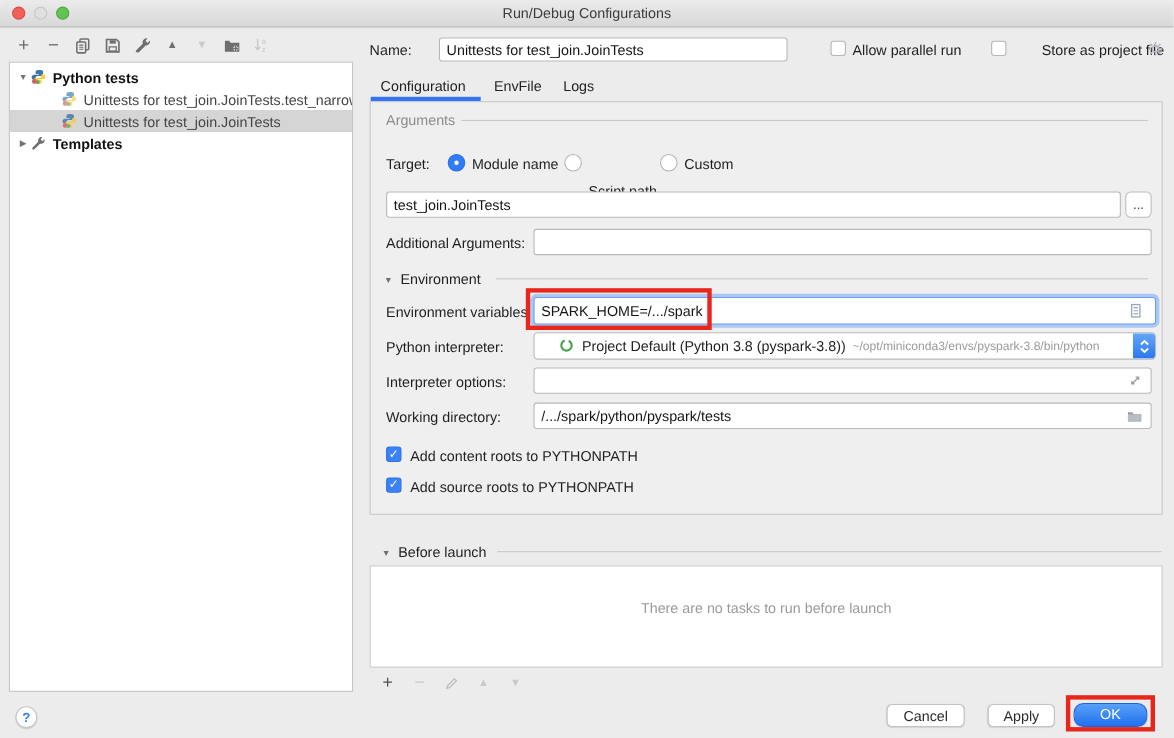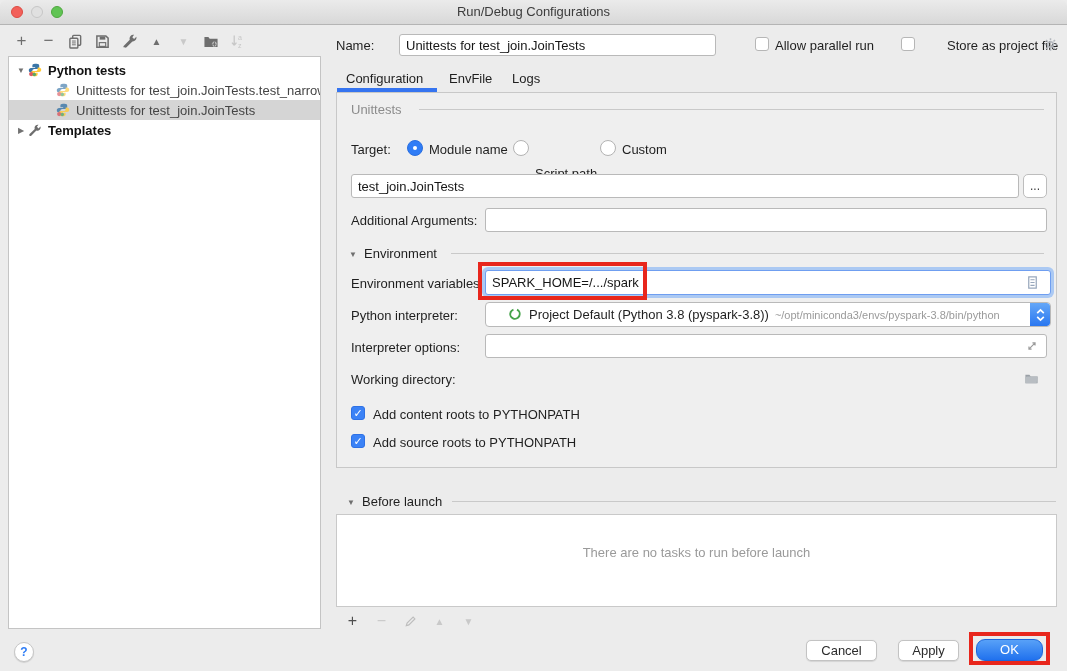--- a/index.html
+++ b/index.html
@@ -191,21 +191,21 @@
         </g>
       </svg>
   </div>
 
   <div class="tab" style="left:346px;">Configuration</div>
   <div class="tab" style="left:449px;">EnvFile</div>
   <div class="tab" style="left:512px;">Logs</div>
   <div class="tab-underline"></div>
 
   <div class="panel">
-    <div class="group-lbl" style="left:14px; top:9px;">Unittests</div>
+    <div class="group-lbl" style="left:14px; top:9px;">Arguments</div>
     <div class="hline" style="left:82px; top:16px; width:625px;"></div>
 
     <div class="lbl" style="left:14px; top:49px;">Target:</div>
     <div class="radio sel" style="left:70px; top:47px;"></div>
     <div class="lbl" style="left:92px; top:49px;">Module name</div>
     <div class="radio" style="left:176px; top:47px;"></div>
     <div class="lbl" style="left:198px; top:49px;margin-top:24px;">Script path</div>
     <div class="radio" style="left:263px; top:47px;"></div>
     <div class="lbl" style="left:285px; top:49px;">Custom</div>
 
@@ -246,20 +246,21 @@
 
     <div class="lbl" style="left:14px; top:247px;">Interpreter options:</div>
     <input class="tf" style="left: 148px; top: 241px; width: 562px; height: 24px;" readonly="" value="">
     <div class="field-icon" style="left:688px; top:246px;">
       <svg width="14" height="14" viewBox="0 0 16 16">
           <path d="M4.5 11.5 11.5 4.5M8.5 4.5h3v3M7.5 11.5h-3v-3" stroke="#9a9a9a" stroke-width="1.3" fill="none"></path>
         </svg>
     </div>
 
     <div class="lbl" style="left:14px; top:279px;">Working directory:</div>
+    <input class="tf" style="left: 148px; top: 273px; width: 562px; height: 24px;" readonly="" value="/.../spark/python/pyspark/tests">
     <div class="field-icon" style="left:687px; top:278px;">
       <svg width="15" height="15" viewBox="0 0 16 16">
           <path d="M1.5 4h4.3l1.4 1.9h7.3V13h-13z" fill="#9aa0a6"></path>
           <path d="M1.5 6.6 3 5.9h11.5l-1 7.1H1.5z" fill="#b8bdc2"></path>
         </svg>
     </div>
 
     <div class="cbox checked" style="left:14px; top:313px;">✓</div>
     <div class="lbl" style="left:36px; top:314px;">Add content roots to PYTHONPATH</div>
     <div class="cbox checked" style="left:14px; top:341px;">✓</div>

